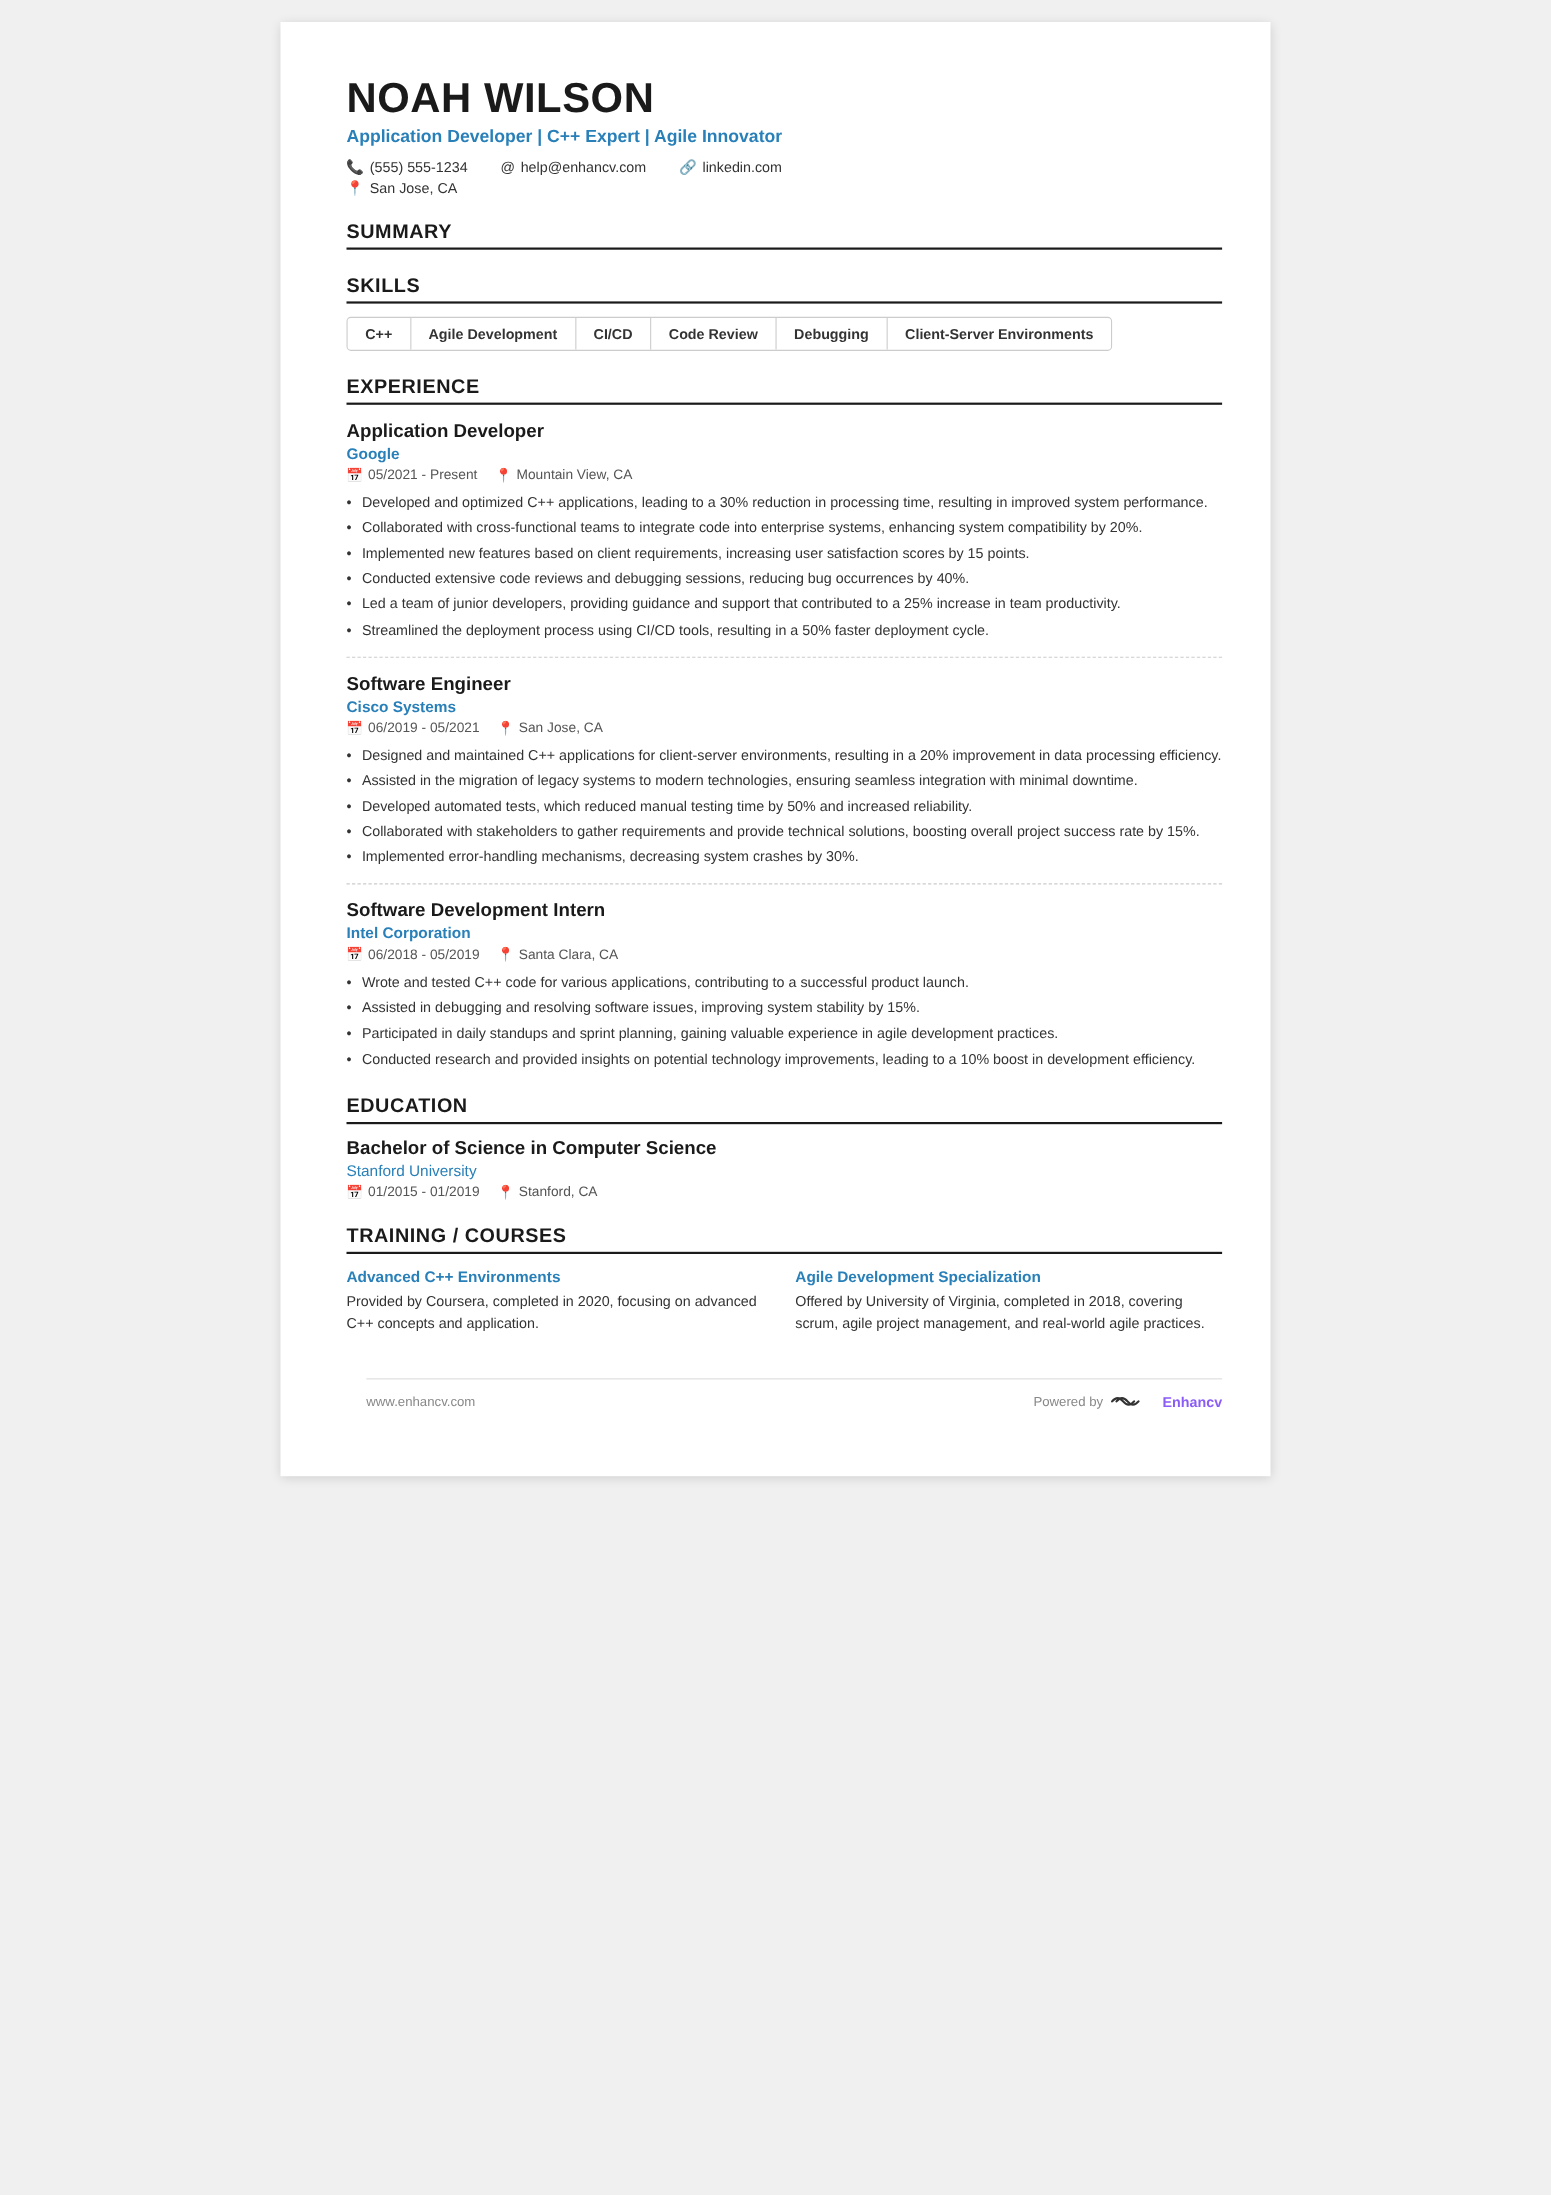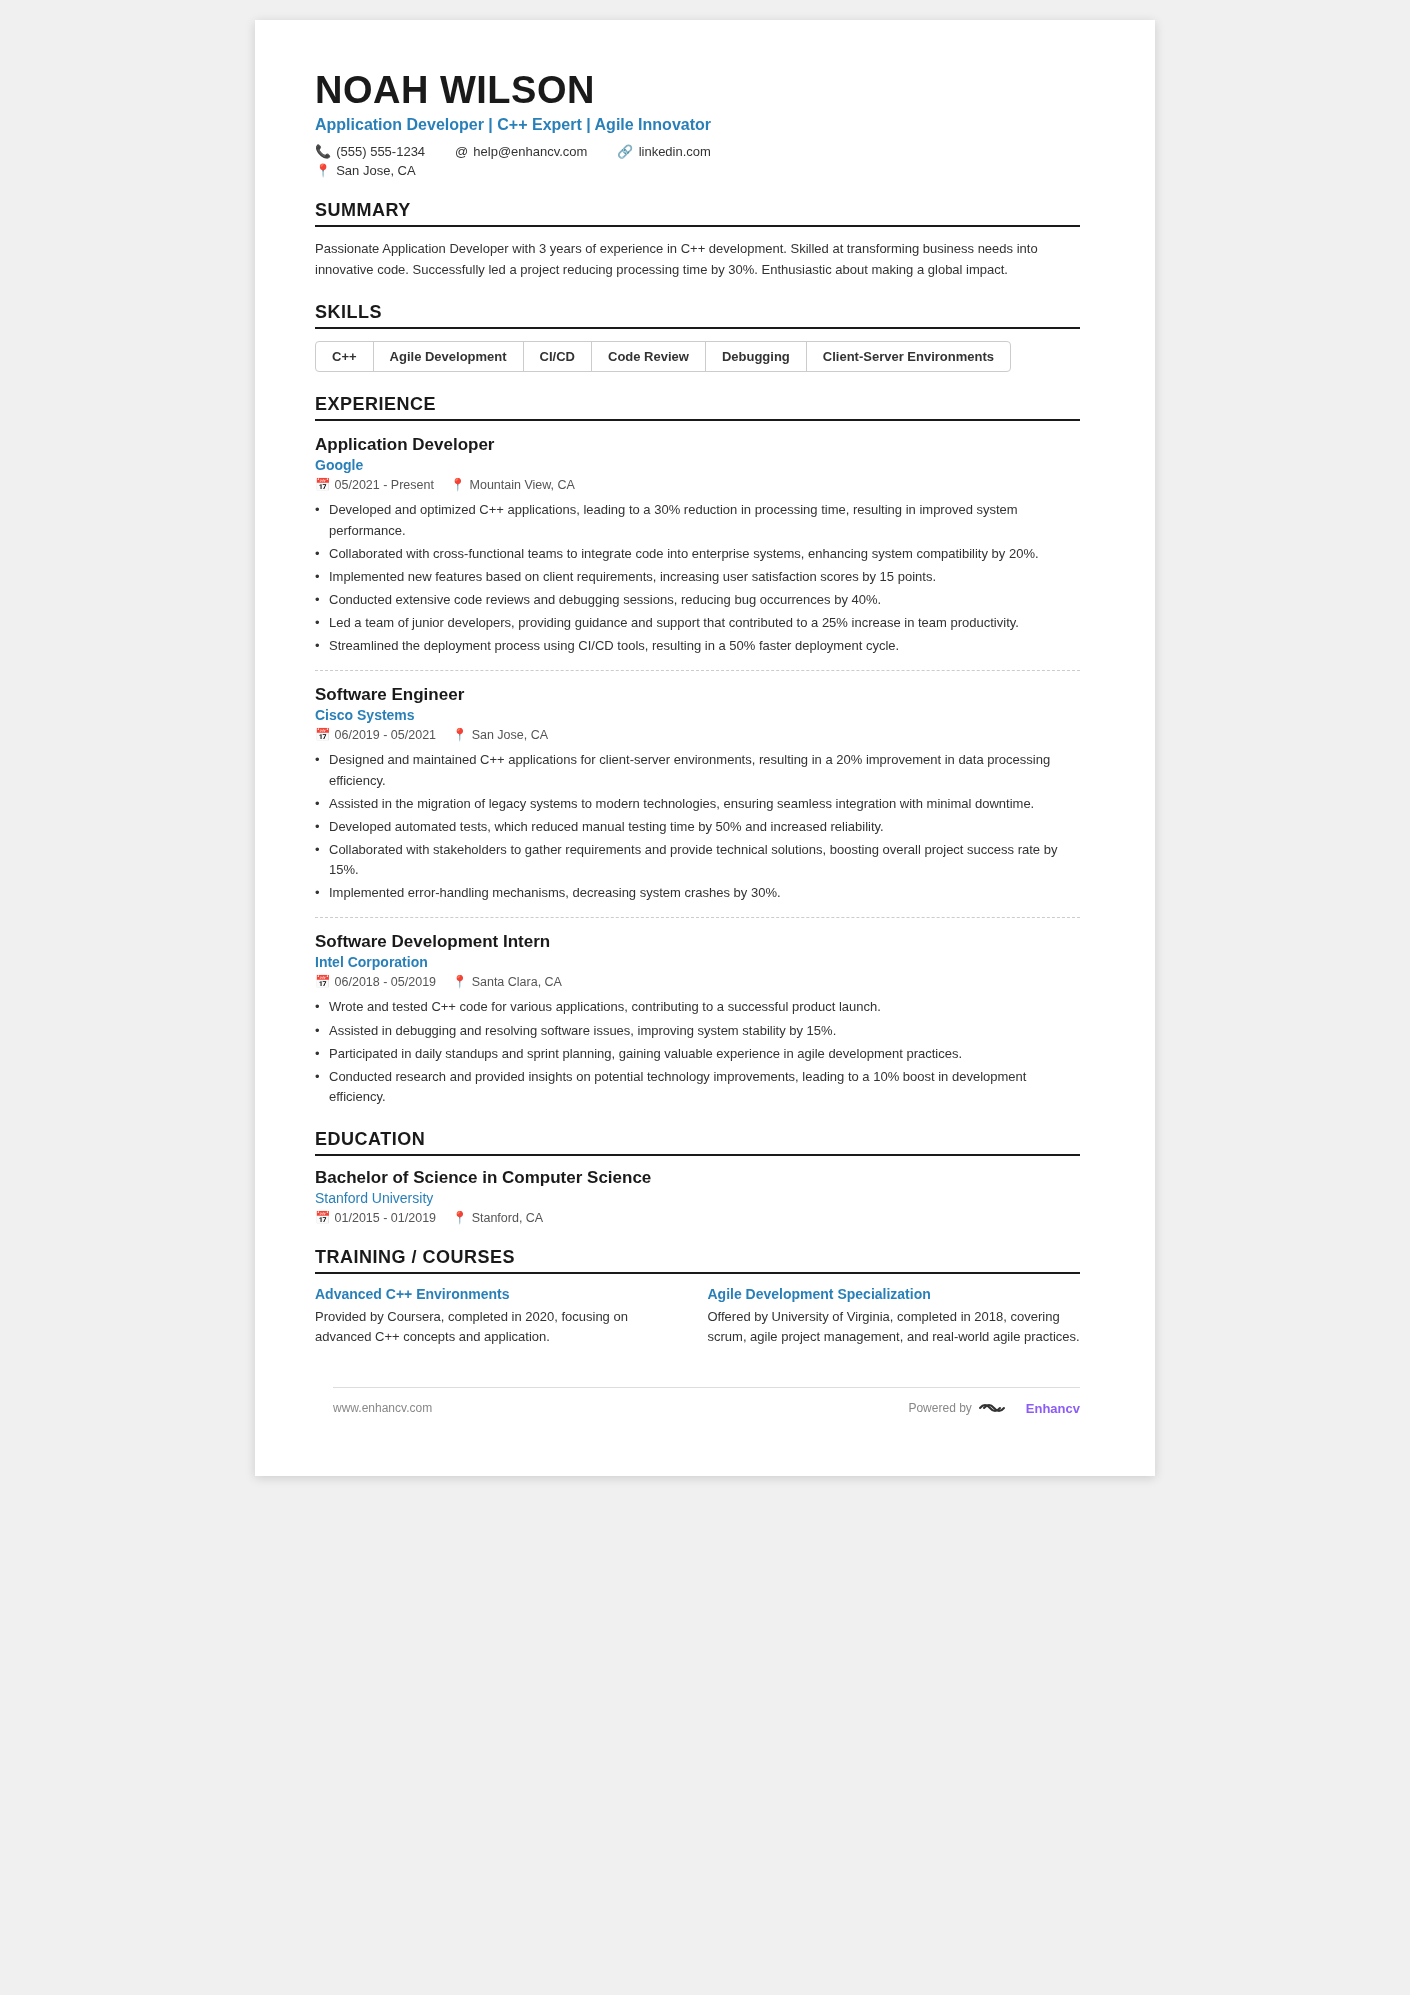--- a/index.html
+++ b/index.html
@@ -7,21 +7,21 @@
       font-family: 'Arial', sans-serif;
       background: #f0f0f0;
       display: flex;
       justify-content: center;
       padding: 20px;
     }
     .resume-page {
       background: #ffffff;
       width: 900px;
       min-height: 1270px;
-      padding: 50px 75px 60px 60px;
+      padding: 50px 44px 60px 60px;
       box-shadow: 0 2px 10px rgba(0,0,0,0.15);
       position: relative;
     }
     .header-name {
       font-size: 38px;
       font-weight: 900;
       color: #1a1a1a;
       letter-spacing: 0.5px;
       line-height: 1.1;
     }
@@ -229,21 +229,20 @@
     <div class="contact-row">
       <div class="contact-item">
         <span class="contact-icon">📍</span>
         <span>San Jose, CA</span>
       </div>
     </div>
   </div>
 
   <div class="section">
     <div class="section-title">SUMMARY</div>
-    <p class="summary-text">Passionate Application Developer with 3 years of experience in C++ development. Skilled at transforming business needs into innovative code. Successfully led a project reducing processing time by 30%. Enthusiastic about making a global impact.</p>
   </div>
 
   <div class="section">
     <div class="section-title">SKILLS</div>
     <div class="skills-row">
       <div class="skill-item">C++</div>
       <div class="skill-item">Agile Development</div>
       <div class="skill-item">CI/CD</div>
       <div class="skill-item">Code Review</div>
       <div class="skill-item">Debugging</div>

